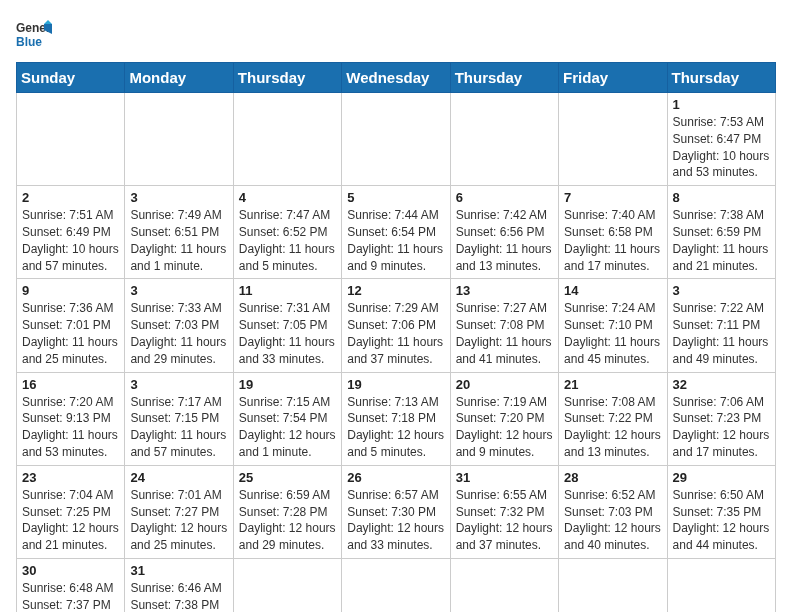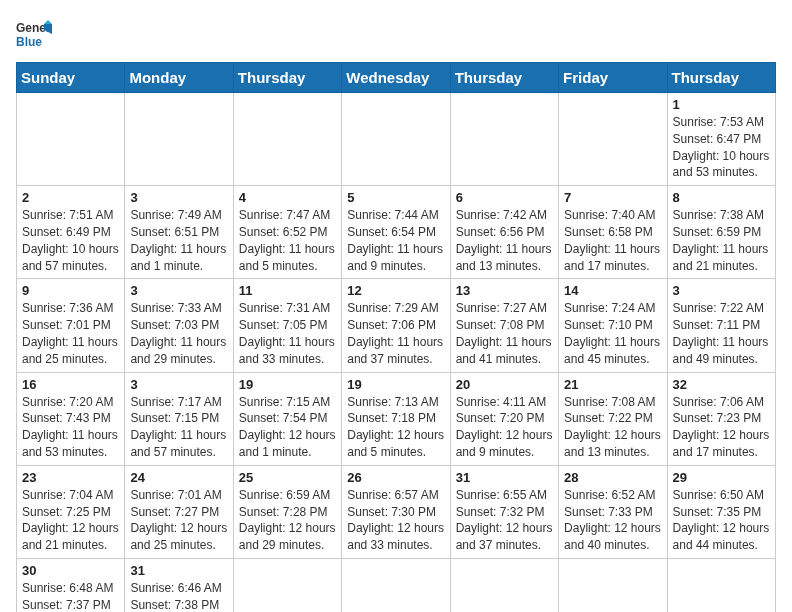--- a/index.html
+++ b/index.html
@@ -222,21 +222,21 @@
           <div class="day-info">Sunrise: 7:22 AM
 Sunset: 7:11 PM
 Daylight: 11 hours
 and 49 minutes.</div>
         </td>
       </tr>
       <tr>
         <td>
           <span class="day-number">16</span>
           <div class="day-info">Sunrise: 7:20 AM
-Sunset: 7:43 PM
+Sunset: 9:13 PM
 Daylight: 11 hours
 and 53 minutes.</div>
         </td>
         <td>
           <span class="day-number">3</span>
           <div class="day-info">Sunrise: 7:17 AM
 Sunset: 7:15 PM
 Daylight: 11 hours
 and 57 minutes.</div>
         </td>
@@ -249,21 +249,21 @@
         </td>
         <td>
           <span class="day-number">19</span>
           <div class="day-info">Sunrise: 7:13 AM
 Sunset: 7:18 PM
 Daylight: 12 hours
 and 5 minutes.</div>
         </td>
         <td>
           <span class="day-number">20</span>
-          <div class="day-info">Sunrise: 4:11 AM
+          <div class="day-info">Sunrise: 7:19 AM
 Sunset: 7:20 PM
 Daylight: 12 hours
 and 9 minutes.</div>
         </td>
         <td>
           <span class="day-number">21</span>
           <div class="day-info">Sunrise: 7:08 AM
 Sunset: 7:22 PM
 Daylight: 12 hours
 and 13 minutes.</div>
@@ -308,21 +308,21 @@
         <td>
           <span class="day-number">31</span>
           <div class="day-info">Sunrise: 6:55 AM
 Sunset: 7:32 PM
 Daylight: 12 hours
 and 37 minutes.</div>
         </td>
         <td>
           <span class="day-number">28</span>
           <div class="day-info">Sunrise: 6:52 AM
-Sunset: 7:33 PM
+Sunset: 7:03 PM
 Daylight: 12 hours
 and 40 minutes.</div>
         </td>
         <td>
           <span class="day-number">29</span>
           <div class="day-info">Sunrise: 6:50 AM
 Sunset: 7:35 PM
 Daylight: 12 hours
 and 44 minutes.</div>
         </td>

